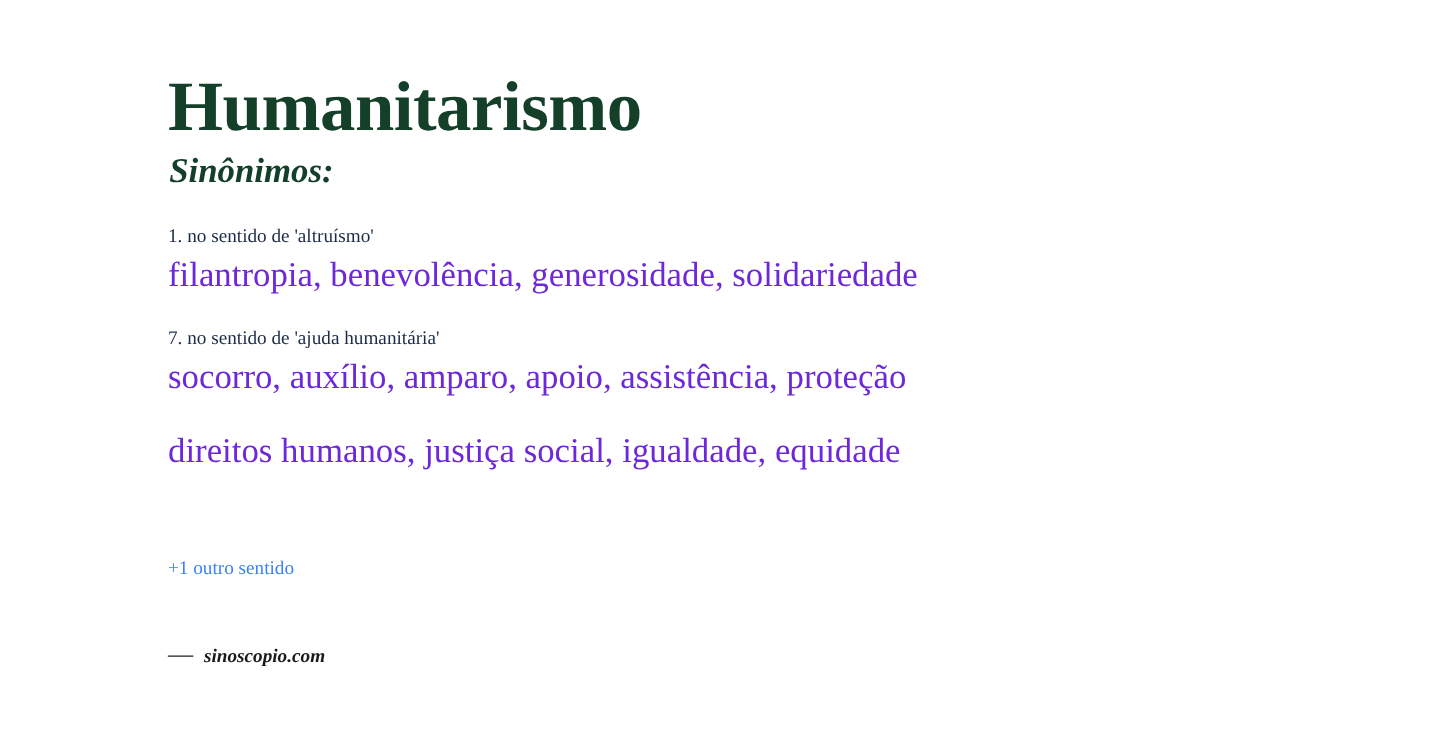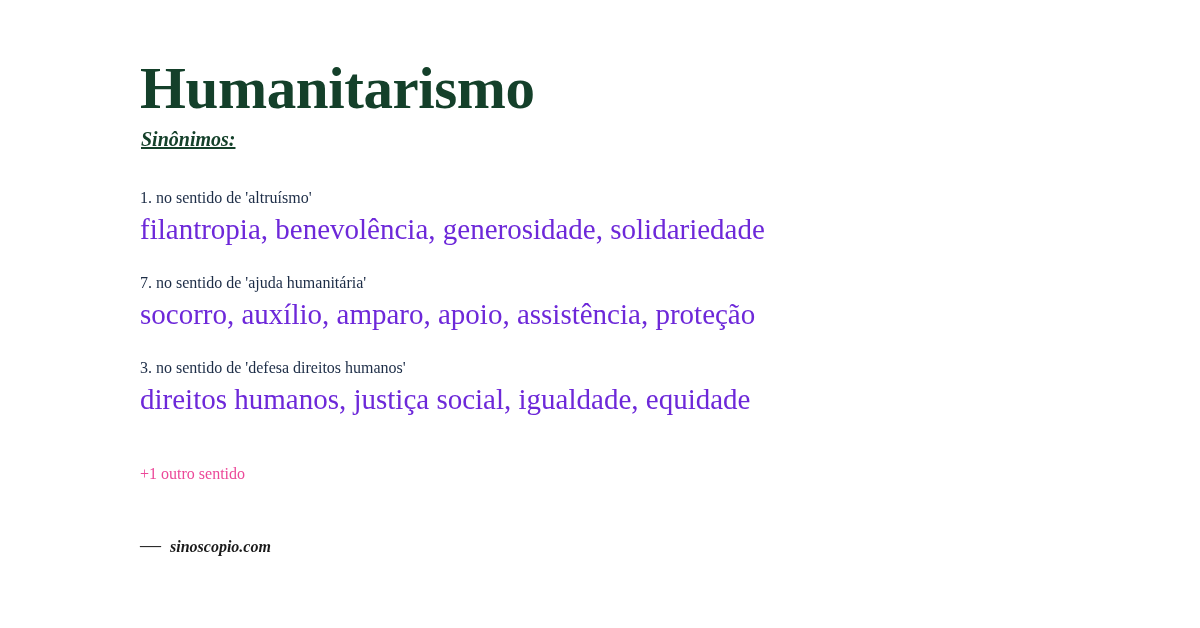--- a/index.html
+++ b/index.html
@@ -38,28 +38,27 @@
     font-weight: 700;
     line-height: 1.05;
     letter-spacing: -0.4px;
     color: #14402A;
     margin: 0;
     white-space: nowrap;
   }
 
   .entry-subtitle {
     font-family: "Liberation Serif", "DejaVu Serif", serif;
-    font-size: 20px;
+    font-size: 29px;
     font-weight: 700;
     font-style: italic;
     line-height: 1.1;
     color: #14402A;
     margin: 8px 0 0 1px;
     white-space: nowrap;
-    text-decoration: underline;
   }
 
   
   .senses {
     position: absolute;
     left: 140px;
     top: 188px;
     width: 960px;
   }
 
@@ -89,21 +88,21 @@
     white-space: nowrap;
   }
 
   
   .more-senses {
     position: absolute;
     left: 140px;
     top: 465px;
     font-family: "Liberation Serif", "DejaVu Serif", serif;
     font-size: 16px;
-    color: #ec4899;
+    color: #3b82f6;
     white-space: nowrap;
   }
 
   
   .footer {
     position: absolute;
     left: 140px;
     top: 535px;
     display: flex;
     align-items: baseline;
@@ -144,21 +143,20 @@
       <div class="sense-label">1. no sentido de 'altruísmo'</div>
       <div class="sense-synonyms">filantropia, benevolência, generosidade, solidariedade</div>
     </div>
 
     <div class="sense-block">
       <div class="sense-label">7. no sentido de 'ajuda humanitária'</div>
       <div class="sense-synonyms">socorro, auxílio, amparo, apoio, assistência, proteção</div>
     </div>
 
     <div class="sense-block">
-      <div class="sense-label">3. no sentido de 'defesa direitos humanos'</div>
       <div class="sense-synonyms">direitos humanos, justiça social, igualdade, equidade</div>
     </div>
 
   </div>
 
   <div class="more-senses">+1 outro sentido</div>
 
   <div class="footer">
     <span class="footer-dash">—</span>
     <span class="footer-source">sinoscopio.com</span>

